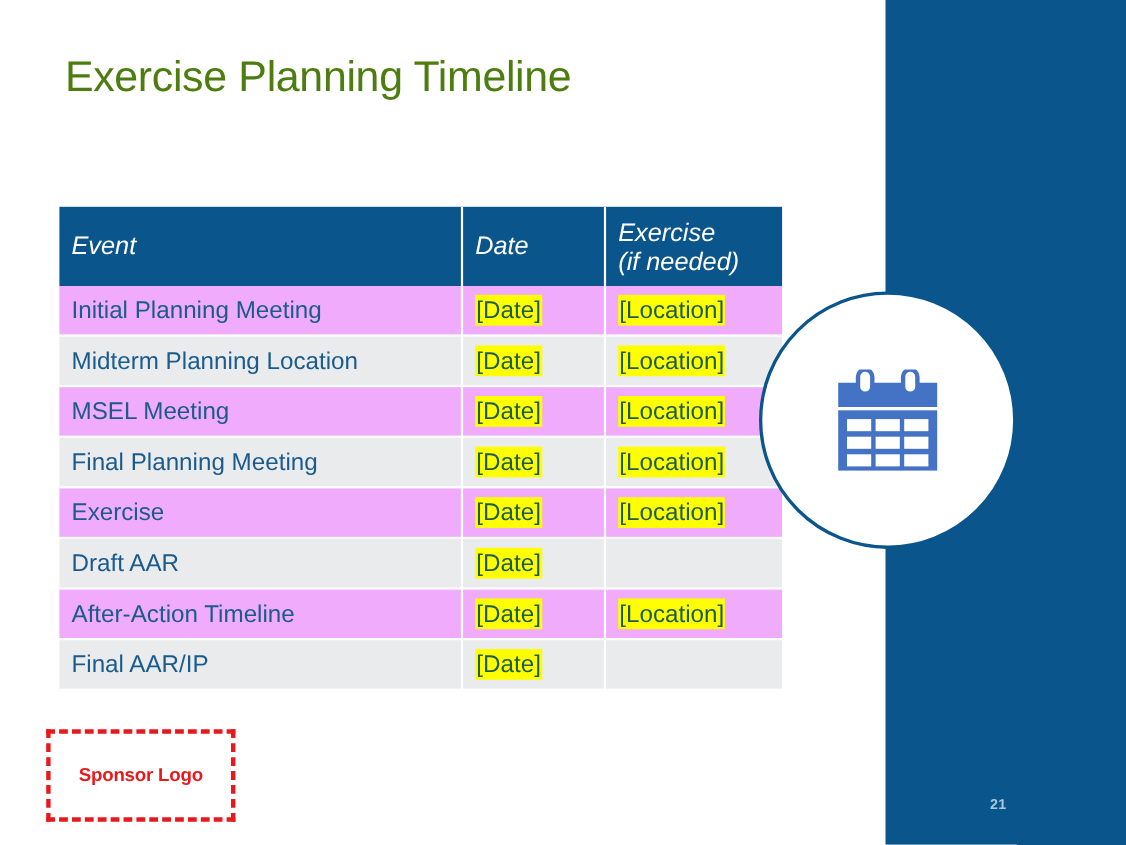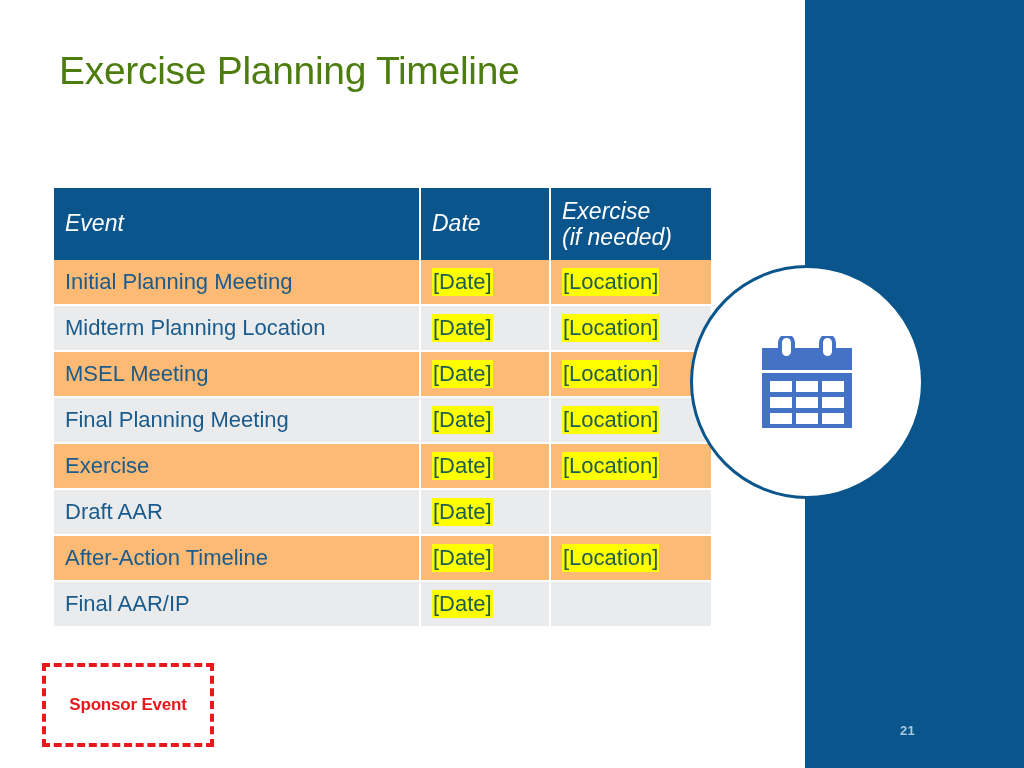--- a/index.html
+++ b/index.html
@@ -102,21 +102,21 @@
     height: 44px;
     padding: 0 0 0 11px;
     vertical-align: middle;
     border-right: 2px solid #ffffff;
     border-bottom: 2px solid #ffffff;
     line-height: 1;
     white-space: nowrap;
   }
   #timeline-table tbody td.last { border-right: none; }
 
-  #timeline-table tbody tr.odd td  { background: #fdba74; }
+  #timeline-table tbody tr.odd td  { background: #f0abfc; }
   #timeline-table tbody tr.even td { background: #e9ebed; }
 
   .hl {
     background: #ffff00;
     color: #1d5c4f;
     padding: 1px 1px 2px 1px;
     box-decoration-break: clone;
     margin-top: 14px;
   }
   .empty-cell { font-size: 0; }
@@ -249,16 +249,16 @@
       <rect x="12" y="61" width="22" height="11" fill="#ffffff"></rect>
       <rect x="38" y="61" width="22" height="11" fill="#ffffff"></rect>
       <rect x="64" y="61" width="22" height="11" fill="#ffffff"></rect>
       <rect x="12" y="77" width="22" height="11" fill="#ffffff"></rect>
       <rect x="38" y="77" width="22" height="11" fill="#ffffff"></rect>
       <rect x="64" y="77" width="22" height="11" fill="#ffffff"></rect>
     </svg>
   </div>
 
   <div id="sponsor-logo">
-    <span id="sponsor-logo-label">Sponsor Event</span>
+    <span id="sponsor-logo-label">Sponsor Logo</span>
   </div>
 
 </div>
 
 </body></html>

